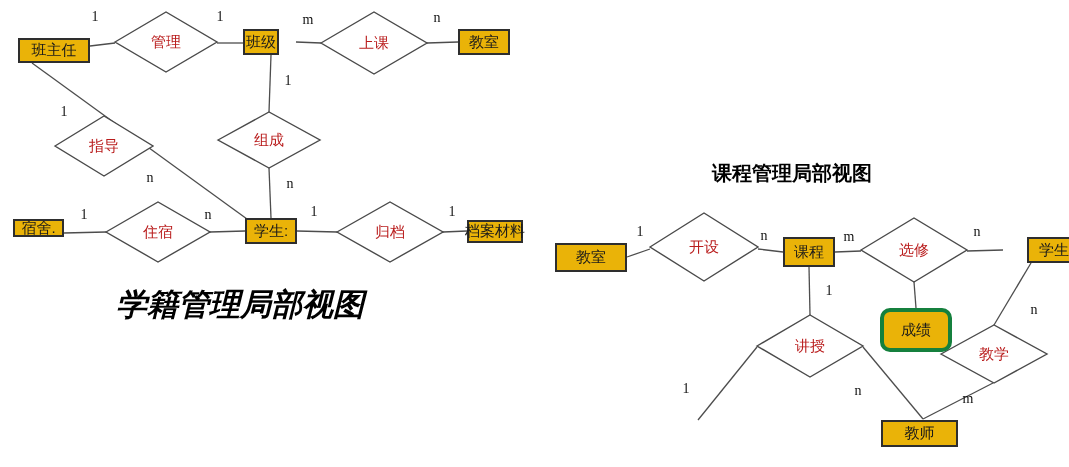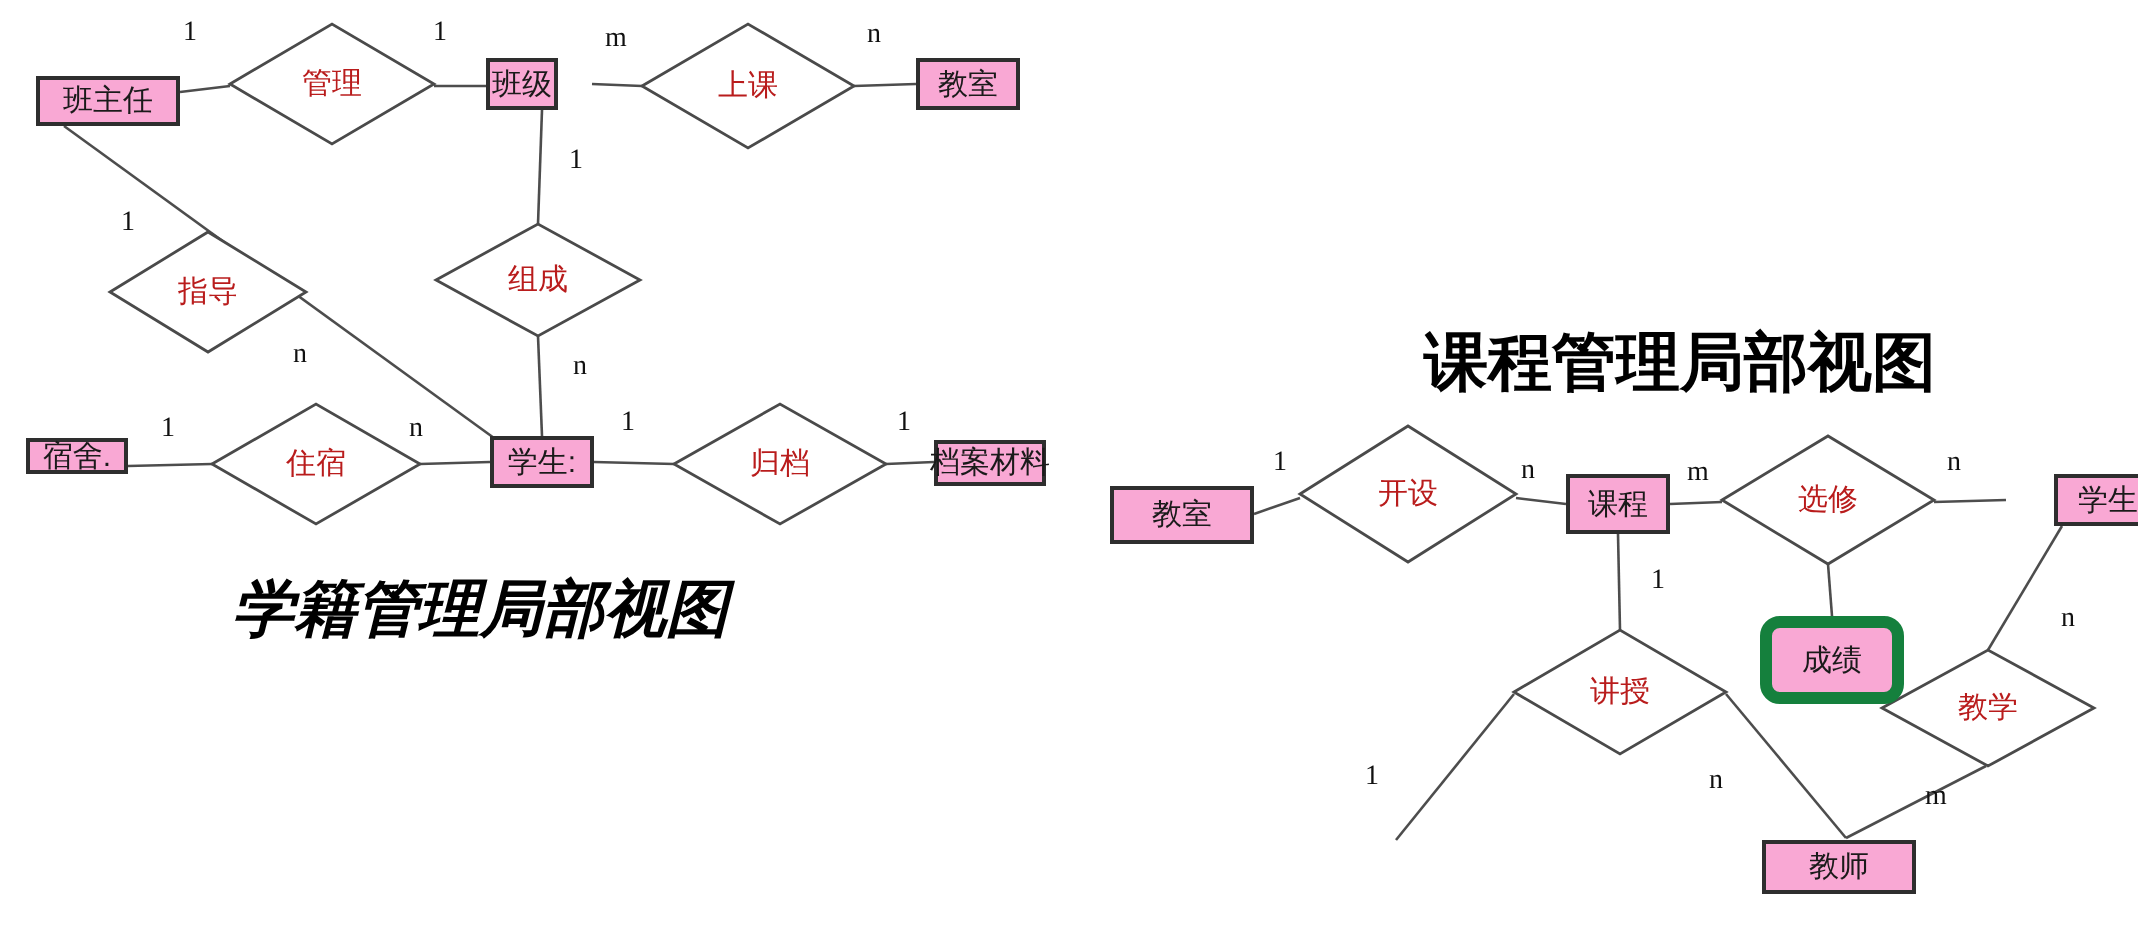--- a/index.html
+++ b/index.html
@@ -9,29 +9,29 @@
     height: 467px;
     background: #ffffff;
     font-family: "Liberation Sans", sans-serif;
     overflow: hidden;
   }
   .canvas > svg { position: absolute; left: 0; top: 0; }
   .entity {
     position: absolute;
     box-sizing: border-box;
     border: 2px solid #2e2e2e;
-    background: #f9a8d4;
+    background: #eab308;
     display: flex;
     align-items: center;
     justify-content: center;
     font-size: 15px;
     color: #1a1a1a;
     white-space: nowrap;
   }
-  .attribute { border: 6px solid #15803d; border-radius: 10px; }
+  .attribute { border: 4px solid #15803d; border-radius: 10px; }
   .dlabel {
     position: absolute;
     transform: translate(-50%, -50%);
     font-size: 15px;
     color: #b91c1c;
     white-space: nowrap;
   }
   .card {
     position: absolute;
     transform: translate(-50%, -50%);
@@ -39,21 +39,21 @@
     font-size: 14px;
     color: #111111;
   }
   .viewtitle {
     position: absolute;
     font-weight: bold;
     color: #000000;
     white-space: nowrap;
   }
   .caption-left { left: 116px; top: 284px; font-size: 31px; font-style: italic; }
-  .title-right { left: 712px; top: 160px; font-size: 32px; }
+  .title-right { left: 712px; top: 160px; font-size: 20px; }
 </style>
 </head>
 <body>
 
 <div class="canvas">
 
   <svg width="1069" height="467" viewBox="0 0 1069 467">
     <g stroke="#4d4d4d" stroke-width="1.3" fill="none">
       <line x1="90" y1="46" x2="115" y2="43"></line>
       <line x1="217" y1="43" x2="243" y2="43"></line>

